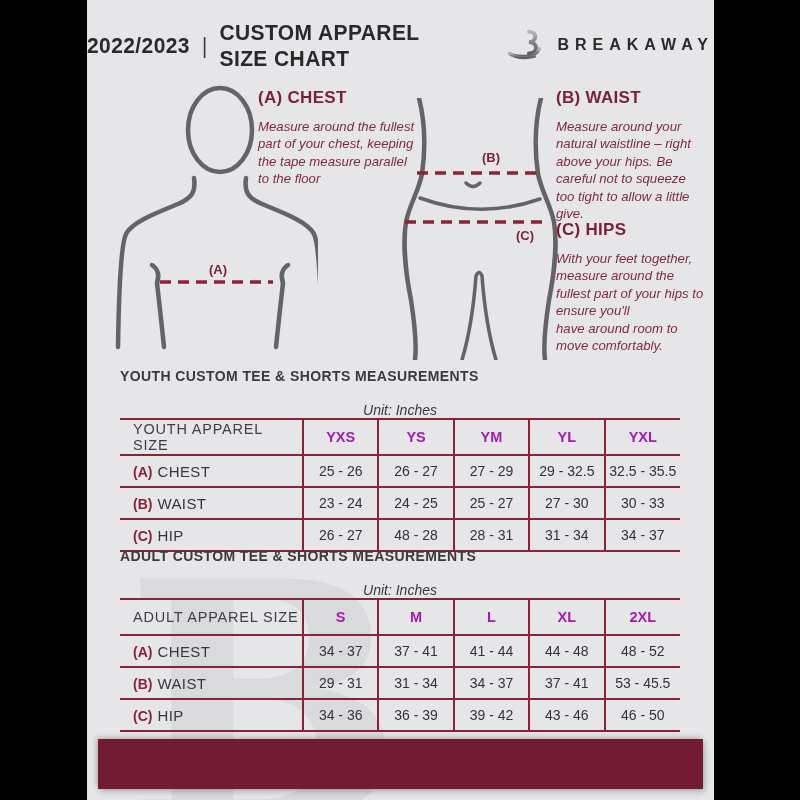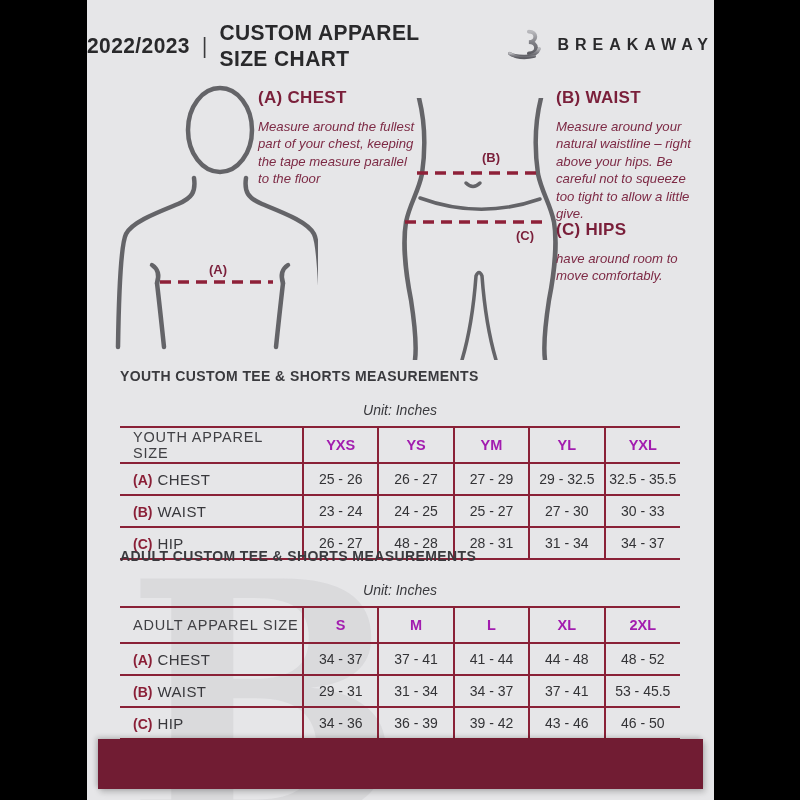--- a/index.html
+++ b/index.html
@@ -42,21 +42,21 @@
   .section{position:absolute;left:33px;width:560px;z-index:1;}
   .section-title{
     font-weight:700;font-size:14px;color:#3a3a3e;
     letter-spacing:.4px;margin:0;
   }
   .section-unit{
     text-align:center;font-style:italic;font-size:14px;color:#3a3a3e;
     margin:18px 0 0 0;
   }
   table.size-table{
-    border-collapse:collapse;table-layout:fixed;width:560px;margin-top:8px;
+    border-collapse:collapse;table-layout:fixed;width:560px;
   }
   table.size-table col.c0{width:183px;}
   table.size-table col.cn{width:75.4px;}
   table.size-table td{
     padding:0;font-size:14px;color:#333336;text-align:center;height:30px;
     background:transparent;
   }
   table.size-table tr.hdr td{height:34px;}
   table.size-table td:first-child{text-align:left;padding-left:13px;}
   table.size-table tr{border-top:2px solid #8a2137;}
@@ -151,20 +151,21 @@
     <p class="guide-text">Measure around the fullest part of your chest, keeping the tape measure parallel to the floor</p>
   </div>
 
   <div class="guide-block" style="left:469px;top:88px;width:150px;">
     <p class="guide-heading">(B) WAIST</p>
     <p class="guide-text">Measure around your natural waistline – right above your hips. Be careful not to squeeze too tight to allow a little give.</p>
   </div>
 
   <div class="guide-block" style="left:469px;top:220px;width:150px;">
     <p class="guide-heading">(C) HIPS</p>
+    <p class="guide-text">With your feet together, measure around the fullest part of your hips to ensure you'll</p>
     <p class="guide-text">have around room to move comfortably.</p>
   </div>
 
   <div class="section" style="top:368px;">
     <p class="section-title">YOUTH CUSTOM TEE &amp; SHORTS MEASUREMENTS</p>
     <p class="section-unit">Unit: Inches</p>
     <table class="size-table">
       <colgroup>
           <col class="c0">
           <col class="cn">

